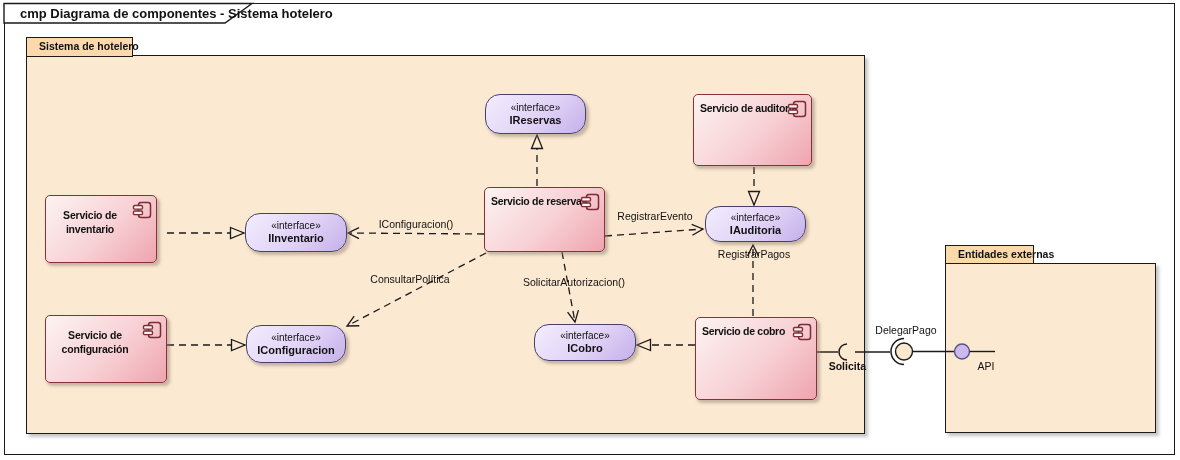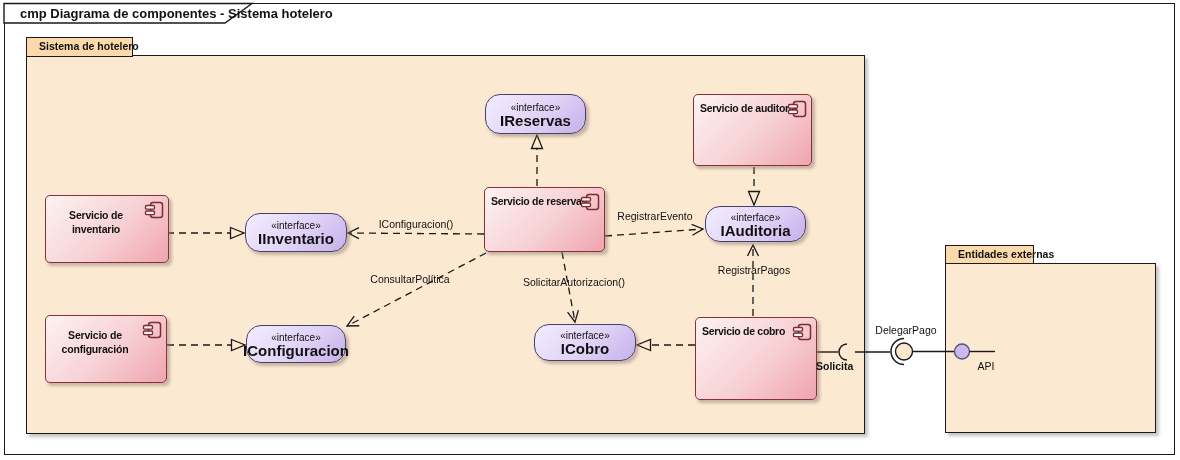--- a/index.html
+++ b/index.html
@@ -22,23 +22,23 @@
     letter-spacing:-0.3px;white-space:nowrap;}
   .comp-name-center{position:absolute;left:0;right:22px;top:12px;text-align:center;
     font-size:10.5px;font-weight:bold;letter-spacing:-0.2px;line-height:14px;
     margin:0 auto;padding:0 12px;}
   .comp-icon{position:absolute;right:4px;top:5px;}
   .iface{position:absolute;box-sizing:border-box;border:1.3px solid #42426b;border-radius:15px;
     background:linear-gradient(135deg,#f3edfe 0%,#e0d2f6 55%,#c5b0ea 100%);
     box-shadow:2.5px 3px 3px rgba(150,130,120,.5);
     display:flex;flex-direction:column;align-items:center;justify-content:center;}
   .iface-st{font-size:10px;line-height:12px;}
-  .iface-name{font-size:15px;font-weight:bold;line-height:13px;text-align:center;}
+  .iface-name{font-size:11px;font-weight:bold;line-height:13px;text-align:center;}
   .clabel{position:absolute;font-size:10.5px;text-align:center;white-space:nowrap;}
-  .clabel.bold{font-weight:bold;text-align:left;}
+  .clabel.bold{font-weight:bold;text-align:right;}
 </style>
 </head>
 <body>
 
 <div id="canvas">
 
   <div class="frame-border"></div>
 
   <div class="pkg-body" style="left:26px;top:55px;width:839px;height:379px"></div>
   <div class="pkg-tab" style="left:26px;top:37px;width:107px;height:20px">
@@ -79,21 +79,21 @@
     <path d="M855,352 H890" fill="none" stroke="#1a1a1a" stroke-width="1.4"></path>
     <path d="M904,338.5 A13,13 0 0 0 904,364.5" fill="none" stroke="#1a1a1a" stroke-width="1.5"></path>
     <circle cx="904" cy="351.5" r="8.5" fill="#fbe8cf" stroke="#1a1a1a" stroke-width="1.4"></circle>
     <path d="M912.5,351.5 H954" fill="none" stroke="#1a1a1a" stroke-width="1.4"></path>
     <circle cx="962" cy="351.5" r="7.5" fill="#cdb9f0" stroke="#55557e" stroke-width="1.4"></circle>
     <path d="M969.5,351.5 H995" fill="none" stroke="#1a1a1a" stroke-width="1.4"></path>
   </svg>
 
   <div class="frame-title">cmp Diagrama de componentes - Sistema hotelero</div>
 
-  <div class="comp" style="left:45px;top:195px;width:124px;height:68px">
+  <div class="comp" style="left:45px;top:195px;width:112px;height:68px">
     <span class="comp-name-center">Servicio de inventario</span>
     <svg class="comp-icon" width="20" height="18" viewBox="0 0 20 18">
       <rect x="6.5" y="1.5" width="12" height="15" rx="2.5" fill="none" stroke="#7c2d33" stroke-width="1.5"></rect>
       <rect x="1.5" y="4.5" width="9" height="3.6" rx="1.2" fill="#fdf3f2" stroke="#7c2d33" stroke-width="1.4"></rect>
       <rect x="1.5" y="10" width="9" height="3.6" rx="1.2" fill="#fdf3f2" stroke="#7c2d33" stroke-width="1.4"></rect>
     </svg>
   </div>
 
   <div class="comp" style="left:45px;top:315px;width:122px;height:68px">
     <span class="comp-name-center">Servicio de configuración</span>
@@ -154,18 +154,18 @@
 
   <div class="iface" style="left:534px;top:324px;width:102px;height:37px">
     <span class="iface-st">«interface»</span>
     <span class="iface-name">ICobro</span>
   </div>
 
   <div class="clabel" style="left:366px;top:218px;width:100px">IConfiguracion()</div>
   <div class="clabel" style="left:360px;top:273px;width:100px">ConsultarPolítica</div>
   <div class="clabel" style="left:514px;top:276px;width:120px">SolicitarAutorizacion()</div>
   <div class="clabel" style="left:610px;top:210px;width:90px">RegistrarEvento</div>
-  <div class="clabel" style="left:714px;top:264px;width:80px">RegistrarPagos</div>
+  <div class="clabel" style="left:714px;top:248px;width:80px">RegistrarPagos</div>
   <div class="clabel" style="left:866px;top:324px;width:80px">DelegarPago</div>
   <div class="clabel bold" style="left:816px;top:360px;width:50px">Solicita</div>
   <div class="clabel" style="left:973px;top:360px;width:26px">API</div>
 
 </div>
 
 </body></html>

